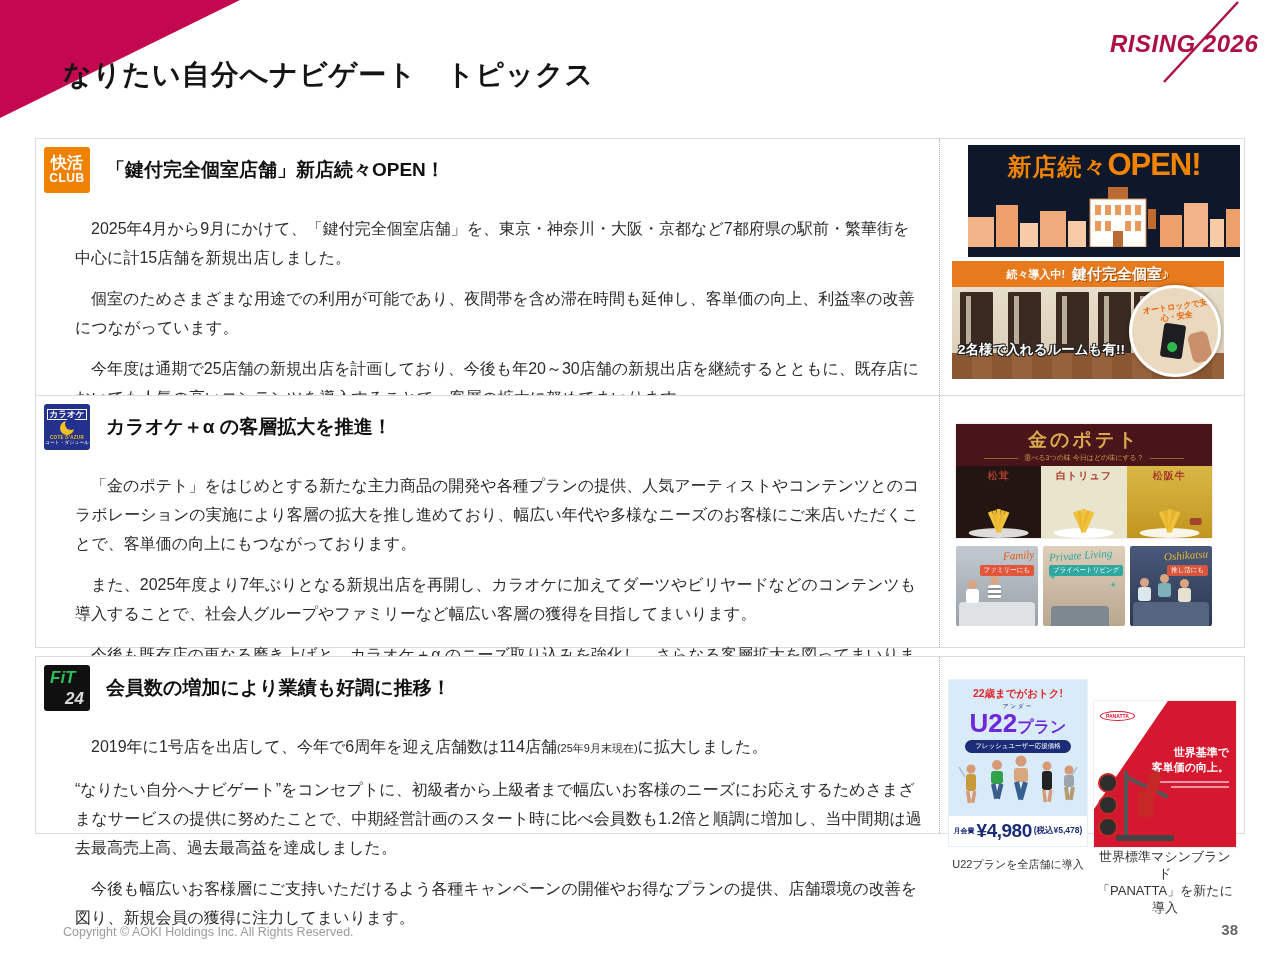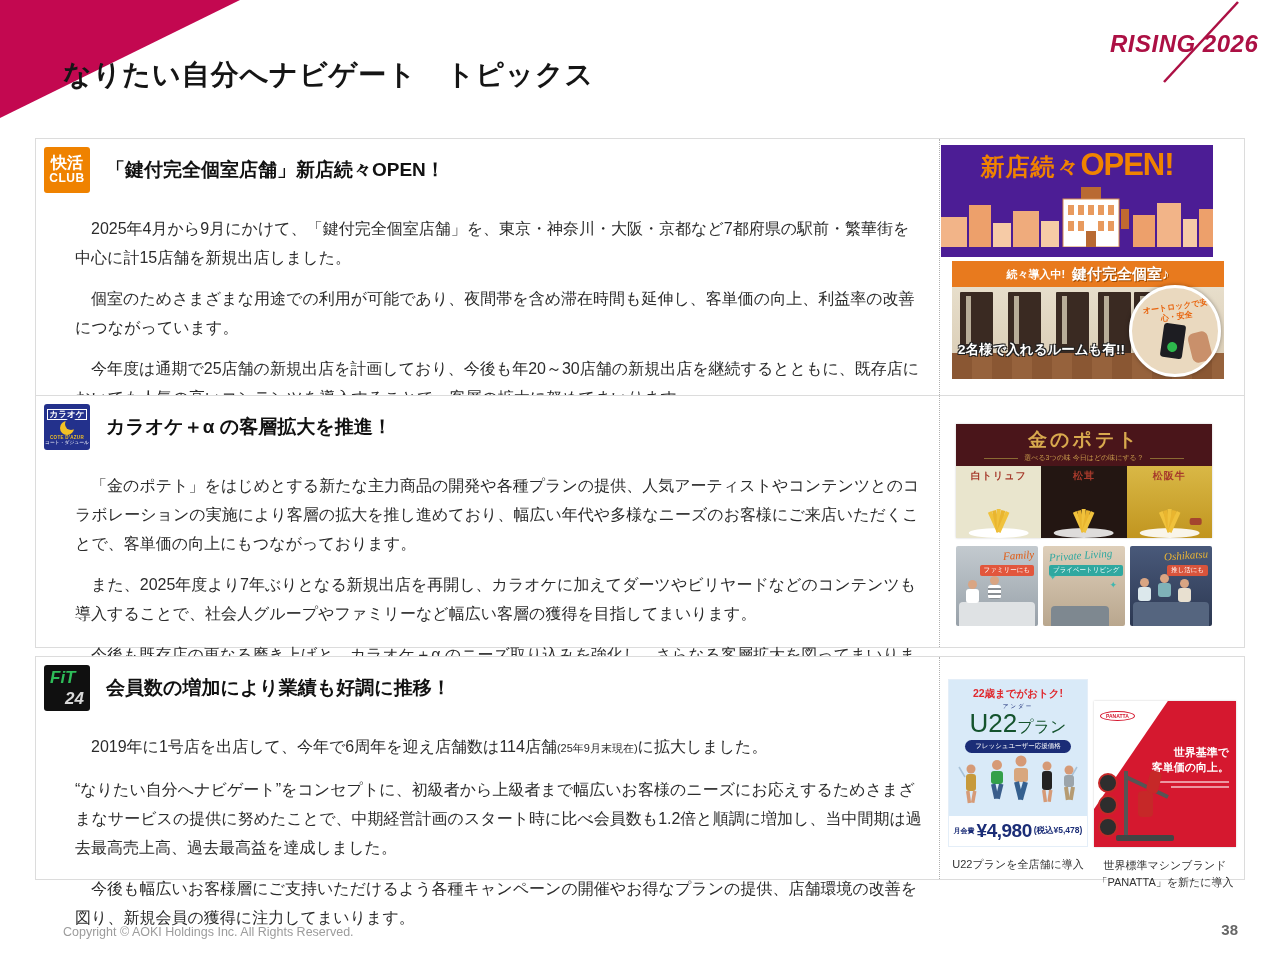--- a/index.html
+++ b/index.html
@@ -11,21 +11,21 @@
   
   .rising{position:absolute;top:0;right:12px;width:190px;height:85px;}
   
   .slide-title{position:absolute;left:63px;top:56px;font-size:28px;font-weight:bold;
                color:#151515;letter-spacing:1px;}
   
   .section{position:absolute;left:35px;width:1210px;background:#fff;
            border:1px solid #dcdcdc;box-sizing:border-box;}
   .sec1{top:138px;height:282px;}
   .sec2{top:395px;height:253px;}
-  .sec3{top:656px;height:224px;}
+  .sec3{top:656px;height:178px;}
   .sec-head{display:flex;align-items:center;gap:16px;padding:8px 0 0 8px;}
   .sec-heading{font-size:19px;font-weight:bold;color:#111;}
   .sec-body{padding:9px 0 0 27px;width:872px;font-size:16px;line-height:29px;color:#2b2b2b;}
   .sec-body p{margin:12px;}
   .small-note{font-size:11px;}
   .sec-media{position:absolute;top:0;right:0;bottom:0;width:304px;border-left:1px dotted #b0b0b0;}
   
   .logo-box{width:46px;height:46px;flex:0 0 46px;border-radius:3px;display:flex;flex-direction:column;
             align-items:center;justify-content:center;line-height:1.05;}
   .logo-kaikatsu{background:#EF8200;color:#fff;}
@@ -35,21 +35,21 @@
   .logo-cote .k{font-size:8.5px;font-weight:bold;border:1px solid #fff;padding:0 2px;margin-bottom:1px;}
   .logo-cote .moon{width:14px;height:14px;position:relative;margin:0 0 1px 0;}
   .logo-cote .moon .m1{position:absolute;width:14px;height:14px;border-radius:50%;background:#F2C025;}
   .logo-cote .moon .m2{position:absolute;width:12px;height:12px;border-radius:50%;background:#23318C;left:5px;top:-3px;}
   .logo-cote .c1{font-size:4.5px;color:#F2C025;font-weight:bold;letter-spacing:.3px;}
   .logo-cote .c2{font-size:4.8px;color:#fff;}
   .logo-fit{background:#101010;position:relative;}
   .logo-fit .f1{position:absolute;left:6px;top:4px;font-size:17px;font-weight:bold;font-style:italic;color:#2EBD59;}
   .logo-fit .f2{position:absolute;right:6px;bottom:3px;font-size:17px;font-weight:bold;font-style:italic;color:#d9d9d9;}
   
-  .open-ad{position:absolute;top:6px;left:1px;width:272px;height:112px;background:#4c1d95;}
+  .open-ad{position:absolute;top:6px;left:28px;width:272px;height:112px;background:#0f172a;}
   .open-line{text-align:center;color:#F08300;font-weight:bold;margin-top:2px;}
   .open-line .t1{font-size:24px;letter-spacing:1px;}
   .open-line .t2{font-size:31px;letter-spacing:-1px;}
   .photo1{position:absolute;top:122px;left:12px;width:272px;height:118px;overflow:hidden;}
   .photo1-banner{height:26px;background:#E87A1E;display:flex;align-items:center;justify-content:center;gap:7px;}
   .photo1-banner .b1{color:#fff;font-size:11px;font-weight:bold;}
   .photo1-banner .b2{color:#fff;font-size:15px;font-weight:bold;text-shadow:1px 1px 0 #9c4a00;}
   .photo1-body{position:relative;height:92px;background:linear-gradient(#E7DECB,#D8CAB2);}
   .floor{position:absolute;left:0;right:0;bottom:0;height:26px;
          background:repeating-linear-gradient(90deg,#8A5733 0 20px,#96623C 20px 40px);}
@@ -95,42 +95,42 @@
   .room2 .couch{background:#7E8890;height:20px;left:8px;right:16px;}
   .room3 .couch{background:#55657F;}
   .head{position:absolute;width:9px;height:9px;border-radius:50%;background:#D9A583;}
   .body-r{position:absolute;width:13px;height:14px;border-radius:3px;}
   .star{position:absolute;color:#3FB8AF;font-size:9px;}
   
   .u22{position:absolute;top:22px;left:8px;width:140px;height:168px;background:#D9EAF8;
        border:1px solid #e4eef8;box-sizing:border-box;text-align:center;overflow:hidden;}
   .u22-top{color:#E0282D;font-weight:bold;font-size:10.5px;margin-top:7px;}
   .u22-ruby{font-size:5.5px;color:#1B2D77;letter-spacing:2px;margin-top:2px;}
-  .u22-name{color:#14532d;font-weight:normal;line-height:1;}
+  .u22-name{color:#6d28d9;font-weight:bold;line-height:1;}
   .u22-name .en{font-size:26px;} .u22-name .jp{font-size:16px;}
   .u22-pill{display:block;width:fit-content;margin:4px auto 0;background:#1B2D77;color:#fff;
             font-size:6.5px;padding:2px 10px;border-radius:8px;}
   .u22-price{position:absolute;left:0;right:0;bottom:0;height:30px;background:#ffffff;
              display:flex;align-items:center;justify-content:center;gap:2px;color:#1B2D77;}
   .u22-price .lab{font-size:7px;font-weight:bold;}
   .u22-price .val{font-size:19px;font-weight:bold;letter-spacing:-.5px;}
   .u22-price .tax{font-size:8.5px;font-weight:bold;}
   .panatta{position:absolute;top:44px;left:154px;width:142px;height:146px;background:#fff;
            overflow:hidden;box-shadow:0 0 2px rgba(0,0,0,.2);}
   .pan-red{position:absolute;inset:0;background:#D5182F;
            clip-path:polygon(52% 0,100% 0,100% 100%,0 100%,0 74%);}
   .pan-logo{position:absolute;left:6px;top:10px;border:1px solid #D5182F;border-radius:50%;
             color:#D5182F;font-size:5px;font-weight:bold;padding:1px 5px;background:#fff;}
   .pan-copy{position:absolute;right:7px;top:44px;text-align:right;color:#fff;font-weight:bold;
             font-size:11px;line-height:15px;}
   .pan-sub1,.pan-sub2{position:absolute;right:7px;height:2px;background:rgba(255,255,255,.55);}
   .pan-sub1{top:80px;width:72px;} .pan-sub2{top:85px;width:58px;}
   .pan-machine{position:absolute;left:2px;bottom:4px;}
   .cap-left{position:absolute;left:8px;top:200px;width:140px;text-align:center;font-size:11px;color:#333;}
-  .cap-right{position:absolute;left:154px;top:200px;width:142px;text-align:center;font-size:11px;
+  .cap-right{position:absolute;left:154px;top:191px;width:142px;text-align:center;font-size:13px;
              color:#333;line-height:17px;}
   
   .footer-copy{position:absolute;left:63px;top:925px;font-size:12.5px;color:#9c9c9c;}
   .footer-page{position:absolute;right:42px;top:921px;font-size:15px;font-weight:bold;color:#666;}
 </style>
 </head>
 <body>
 
 <div class="page">
 
@@ -245,35 +245,35 @@
       <div class="potato">
         <div class="potato-head">
           <div class="potato-title">金のポテト</div>
           <div class="potato-sub">
               <i></i>
               <span>選べる3つの味 今日はどの味にする？</span>
               <i></i>
             </div>
         </div>
         <div class="potato-panels">
-          <div class="ppanel pp2">
-            <div class="pt">白トリュフ</div>
+          <div class="ppanel pp1">
+            <div class="pt">松茸</div>
             <svg class="fries" width="84" height="34" viewBox="0 0 84 34">
-              <ellipse cx="42" cy="29" rx="30" ry="5" fill="#fff"></ellipse>
+              <ellipse cx="42" cy="29" rx="30" ry="5" fill="#fff" opacity="0.85"></ellipse>
               <rect x="40" y="6" width="4" height="22" fill="#F0C23C" transform="rotate(-24 42 28)"></rect>
               <rect x="40" y="6" width="4" height="22" fill="#E9B52F" transform="rotate(-12 42 28)"></rect>
               <rect x="40" y="5" width="4" height="23" fill="#F0C23C"></rect>
               <rect x="40" y="6" width="4" height="22" fill="#E9B52F" transform="rotate(12 42 28)"></rect>
               <rect x="40" y="6" width="4" height="22" fill="#F0C23C" transform="rotate(24 42 28)"></rect>
             </svg>
           </div>
-          <div class="ppanel pp1">
-            <div class="pt">松茸</div>
+          <div class="ppanel pp2">
+            <div class="pt">白トリュフ</div>
             <svg class="fries" width="84" height="34" viewBox="0 0 84 34">
-              <ellipse cx="42" cy="29" rx="30" ry="5" fill="#fff" opacity="0.85"></ellipse>
+              <ellipse cx="42" cy="29" rx="30" ry="5" fill="#fff"></ellipse>
               <rect x="40" y="6" width="4" height="22" fill="#F0C23C" transform="rotate(-24 42 28)"></rect>
               <rect x="40" y="6" width="4" height="22" fill="#E9B52F" transform="rotate(-12 42 28)"></rect>
               <rect x="40" y="5" width="4" height="23" fill="#F0C23C"></rect>
               <rect x="40" y="6" width="4" height="22" fill="#E9B52F" transform="rotate(12 42 28)"></rect>
               <rect x="40" y="6" width="4" height="22" fill="#F0C23C" transform="rotate(24 42 28)"></rect>
             </svg>
           </div>
           <div class="ppanel pp3">
             <div class="pt">松阪牛</div>
             <svg class="fries" width="84" height="34" viewBox="0 0 84 34">

